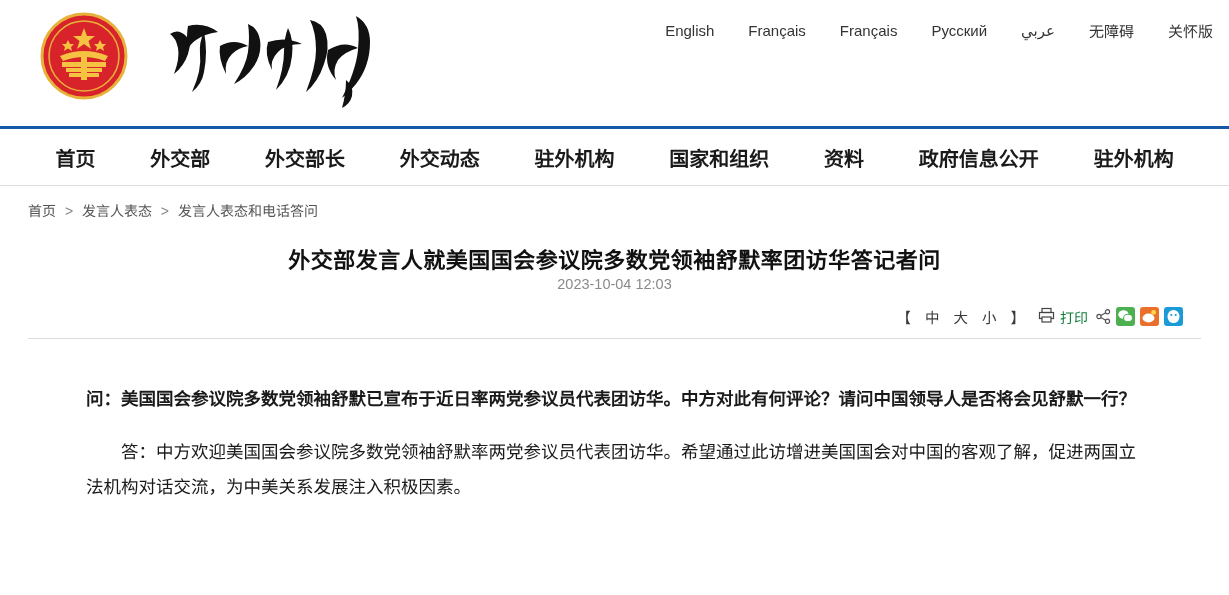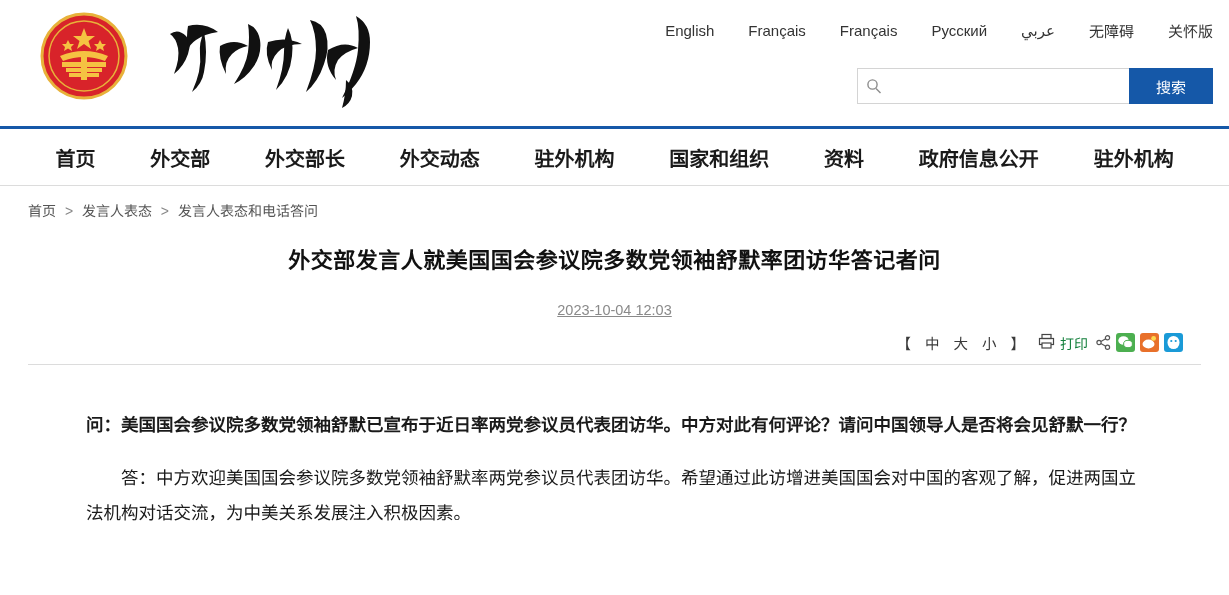--- a/index.html
+++ b/index.html
@@ -127,22 +127,20 @@
     color: #111;
     letter-spacing: .5px;
     line-height: 1.35;
     margin: 16px 0 0 0;
     font-family: "Liberation Sans", "DejaVu Sans", sans-serif;
   }
   .article-date {
     text-align: center;
     color: #8a8a8a;
     font-size: 14.5px;
-    margin-top: 26px;
-    text-decoration: underline;
   }
 
   .tools {
     display: flex;
     align-items: center;
     justify-content: flex-end;
     gap: 8px;
     padding: 16px 46px 0 0;
     height: 34px;
   }
@@ -224,32 +222,20 @@
     <div class="lang-bar">
       <a href="#">English</a>
       <a href="#">Français</a>
       <a href="#">Français</a>
       <a href="#">Русский</a>
       <a href="#">عربي</a>
       <a href="#">无障碍</a>
       <a href="#">关怀版</a>
     </div>
 
-    <div class="search-wrap">
-      <div class="search-input-box">
-        <span class="search-glyph">
-          <svg width="16" height="16" viewBox="0 0 16 16">
-            <circle cx="6.5" cy="6.5" r="4.6" fill="none" stroke="#666" stroke-width="1.4"></circle>
-            <line x1="10" y1="10.4" x2="14.5" y2="15" stroke="#666" stroke-width="1.4"></line>
-          </svg>
-        </span>
-        <input type="text" placeholder="" style="">
-      </div>
-      <button class="search-btn">搜索</button>
-    </div>
   </div>
 
   <div class="nav">
     <a href="#">首页</a>
     <a href="#">外交部</a>
     <a href="#">外交部长</a>
     <a href="#">外交动态</a>
     <a href="#">驻外机构</a>
     <a href="#">国家和组织</a>
     <a href="#">资料</a>

